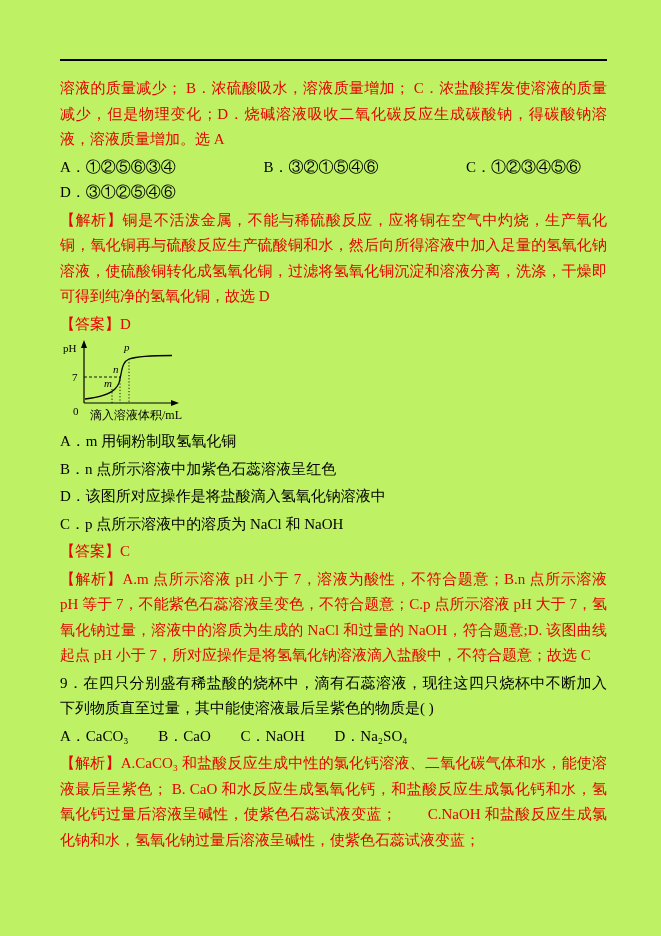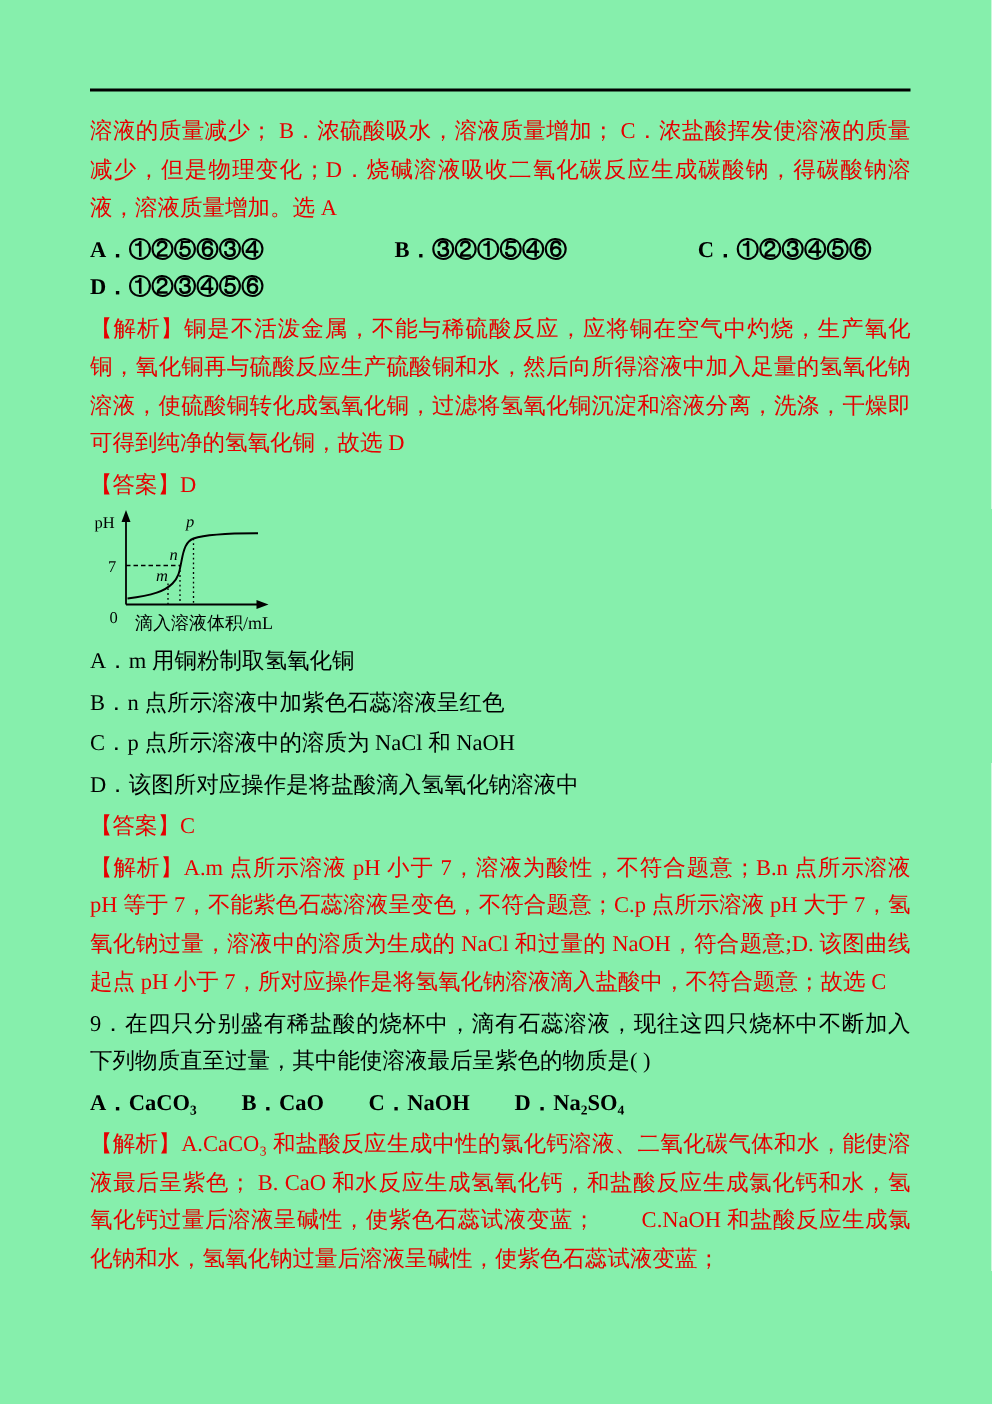--- a/index.html
+++ b/index.html
@@ -4,21 +4,21 @@
 <style>
   html, body {
     margin: 0;
     padding: 0;
     background: #ffffff;
   }
   .page {
     position: relative;
     width: 661px;
     height: 936px;
-    background: #86efac;
+    background: #bef264;
     overflow: hidden;
     font-family: "Liberation Serif", "DejaVu Serif", serif;
     color: #000000;
   }
   .header-rule {
     position: absolute;
     top: 59px;
     left: 60px;
     width: 547px;
     height: 2px;
@@ -29,21 +29,21 @@
     top: 76px;
     left: 60px;
     width: 547px;
     font-size: 15px;
     line-height: 25.5px;
     text-align: justify;
   }
   p { margin: 0 0 2px 0; }
   .red { color: #e60000; }
   .options-row { display: block; margin: 0 0 2px 0; }
-  .options-row .opt { display: inline-block; margin-right: 26px; font-weight: bold; }
+  .options-row .opt { display: inline-block; margin-right: 26px; }
   .options-row .opt:last-child { margin-right: 0; }
   .opt-line { margin: 0 0 2px 0; }
   .chart-wrap {
     margin: 0 0 4px 0;
     height: 86px;
     text-align: center;
   }
   .chart-wrap svg { display: block; }
   .axis-text { font-size: 11px; font-family: "Liberation Serif", "DejaVu Serif", serif; }
   .cjk-label { font-size: 12px; font-family: "Liberation Serif", "DejaVu Serif", serif; }
@@ -58,21 +58,21 @@
 
   <div class="content">
 
     <p class="red">溶液的质量减少； B．浓硫酸吸水，溶液质量增加； C．浓盐酸挥发使溶液的质量减少，但是物理变化；D．烧碱溶液吸收二氧化碳反应生成碳酸钠，得碳酸钠溶液，溶液质量增加。选 A</p>
 
 
     <div class="options-row">
       <span class="opt">A．①②⑤⑥③④</span>
       <span class="opt">B．③②①⑤④⑥</span>
       <span class="opt">C．①②③④⑤⑥</span>
-      <span class="opt">D．①②③④⑤⑥</span>
+      <span class="opt">D．③①②⑤④⑥</span>
     </div>
 
     <p class="red"><span>【解析】</span><span>铜是不活泼金属，不能与稀硫酸反应，应将铜在空气中灼烧，生产氧化铜，氧化铜再与硫酸反应生产硫酸铜和水，然后向所得溶液中加入足量的氢氧化钠溶液，使硫酸铜转化成氢氧化铜，过滤将氢氧化铜沉淀和溶液分离，洗涤，干燥即可得到纯净的氢氧化铜，故选 D</span></p>
 
     <p class="red"><span>【答案】</span><span>D</span></p>
 
 
     <div class="chart-wrap">
       <svg width="160" height="86" viewBox="0 0 160 86">
 
@@ -95,22 +95,22 @@
         <text x="13" y="76" class="axis-text">0</text>
         <text x="30" y="80" class="cjk-label">滴入溶液体积/mL</text>
         <text x="44" y="48" class="pt-label">m</text>
         <text x="53" y="34" class="pt-label">n</text>
         <text x="64" y="12" class="pt-label">p</text>
       </svg>
     </div>
 
     <div class="opt-line">A．m 用铜粉制取氢氧化铜</div>
     <div class="opt-line">B．n 点所示溶液中加紫色石蕊溶液呈红色</div>
+    <div class="opt-line">D．该图所对应操作是将盐酸滴入氢氧化钠溶液中</div>
     <div class="opt-line">C．p 点所示溶液中的溶质为 NaCl 和 NaOH</div>
-    <div class="opt-line">D．该图所对应操作是将盐酸滴入氢氧化钠溶液中</div>
 
     <p class="red"><span>【答案】</span><span>C</span></p>
 
     <p class="red"><span>【解析】</span><span>A.m 点所示溶液 pH 小于 7，溶液为酸性，不符合题意；B.n 点所示溶液 pH 等于 7，不能紫色石蕊溶液呈变色，不符合题意；C.p 点所示溶液 pH 大于 7，氢氧化钠过量，溶液中的溶质为生成的 NaCl 和过量的 NaOH，符合题意;D. 该图曲线起点 pH 小于 7，所对应操作是将氢氧化钠溶液滴入盐酸中，不符合题意；故选 C</span></p>
 
     <p>9．在四只分别盛有稀盐酸的烧杯中，滴有石蕊溶液，现往这四只烧杯中不断加入下列物质直至过量，其中能使溶液最后呈紫色的物质是( )</p>
 
     <div class="options-row">
       <span class="opt">A．CaCO₃</span>
       <span class="opt">B．CaO</span>

